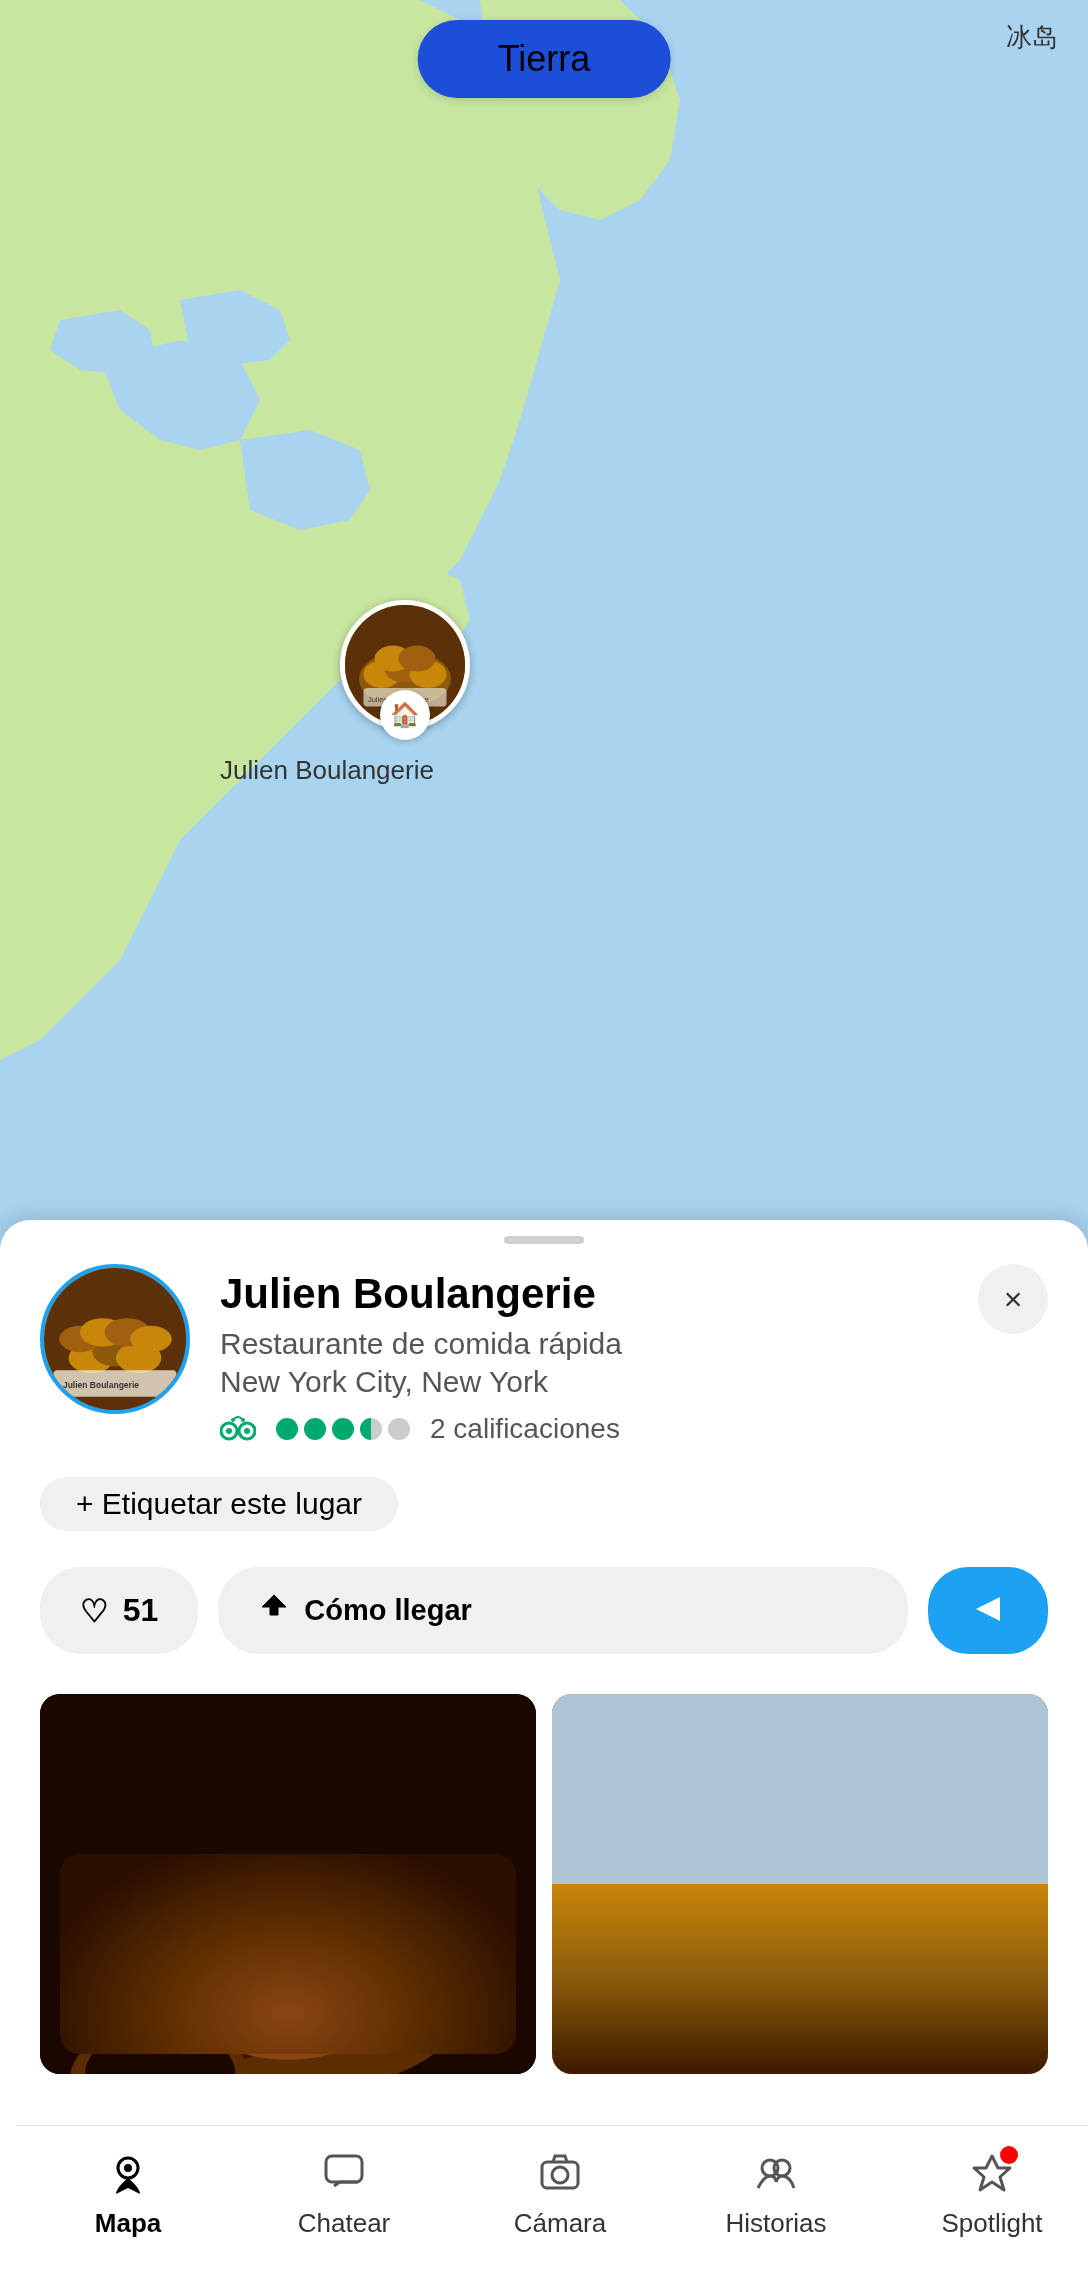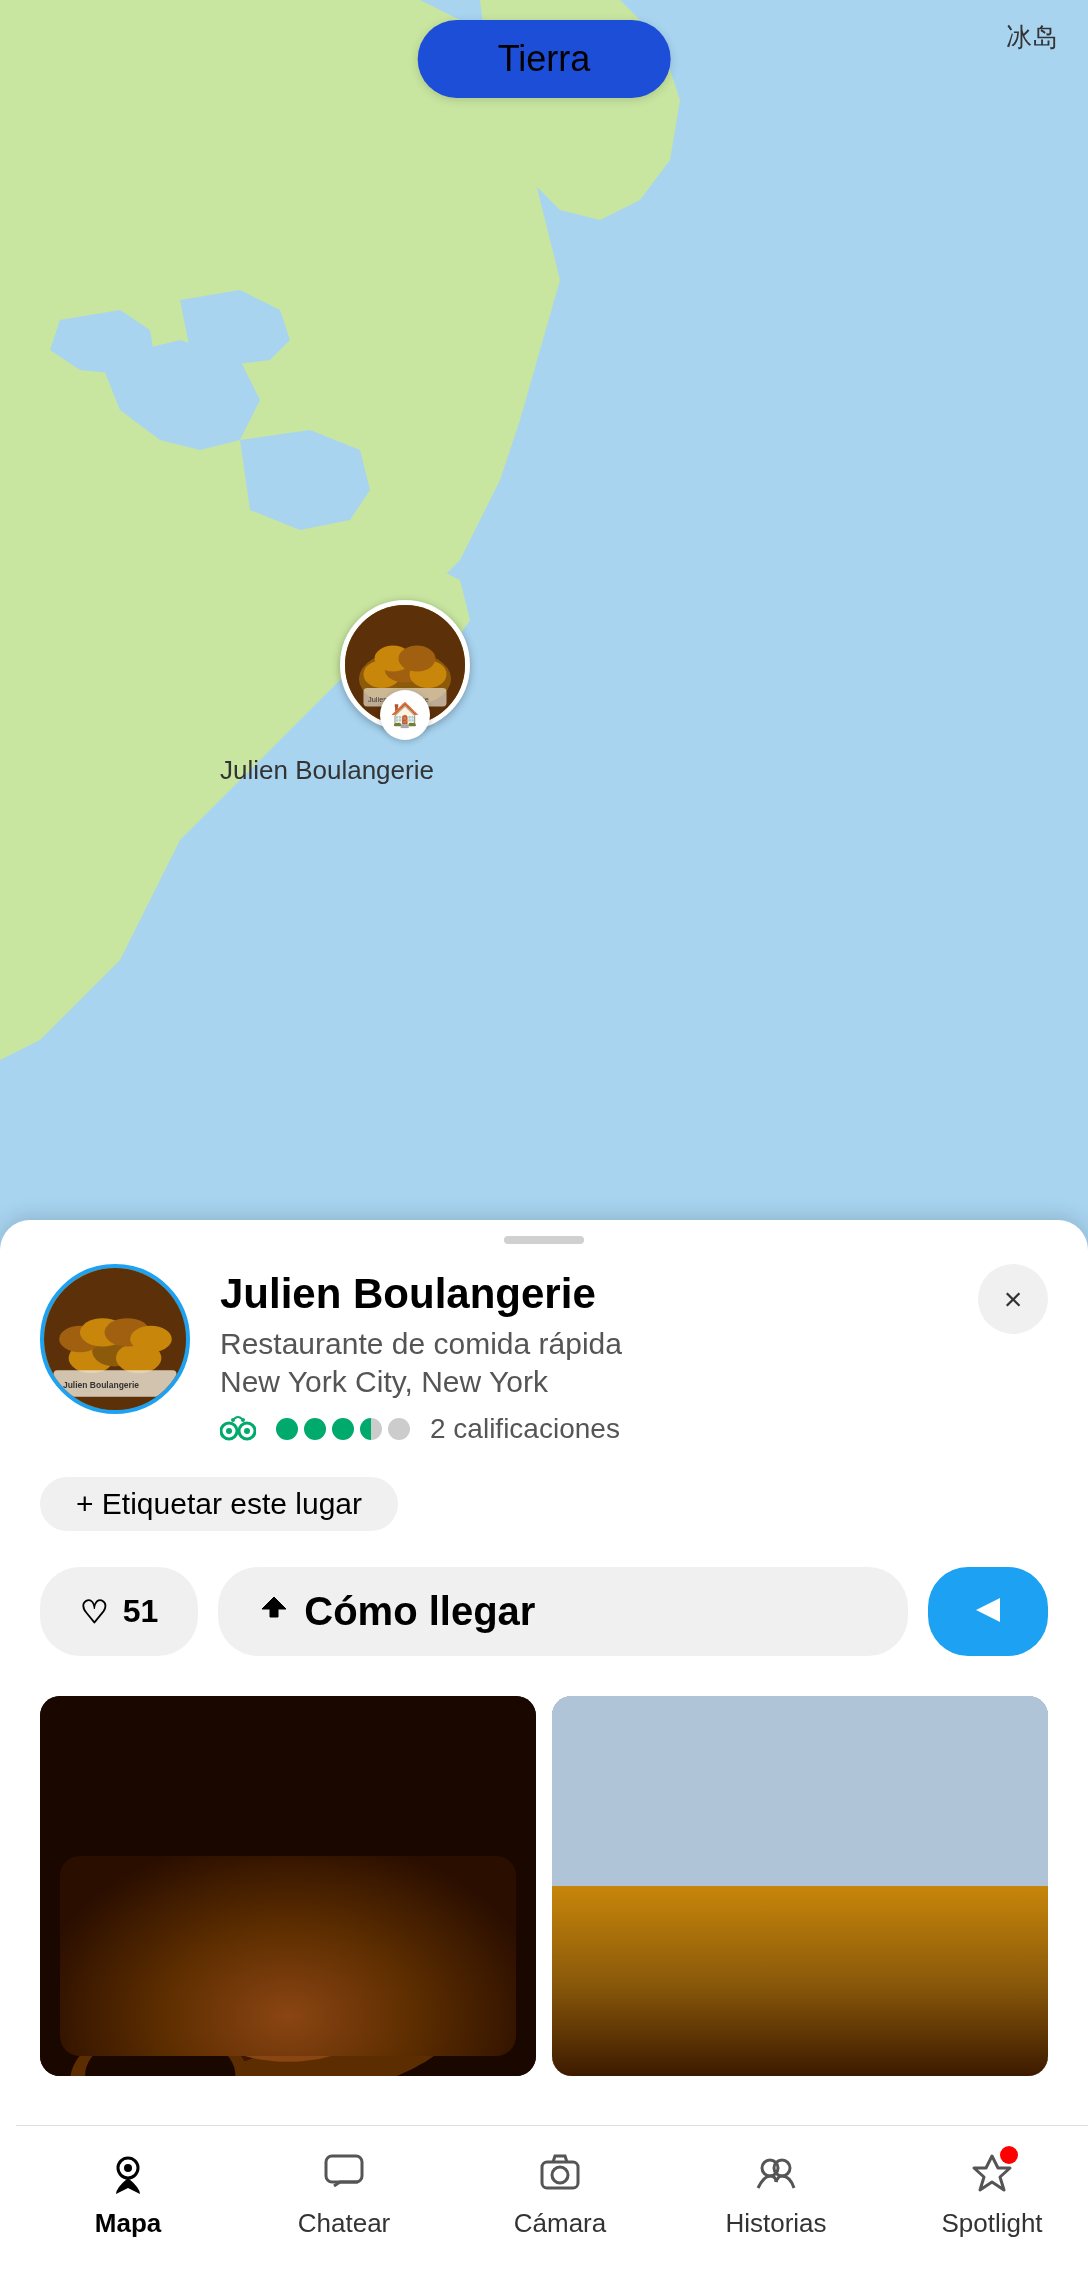--- a/index.html
+++ b/index.html
@@ -261,21 +261,21 @@
     }
 
     .btn-directions {
       display: flex;
       align-items: center;
       gap: 14px;
       background: #f0f0f0;
       border: none;
       border-radius: 40px;
       padding: 22px 40px;
-      font-size: 40px;
+      font-size: 29px;
       font-weight: 600;
       color: #000;
       cursor: pointer;
       flex: 1;
     }
 
     .btn-share {
       background: #1da1f2;
       border: none;
       border-radius: 40px;

